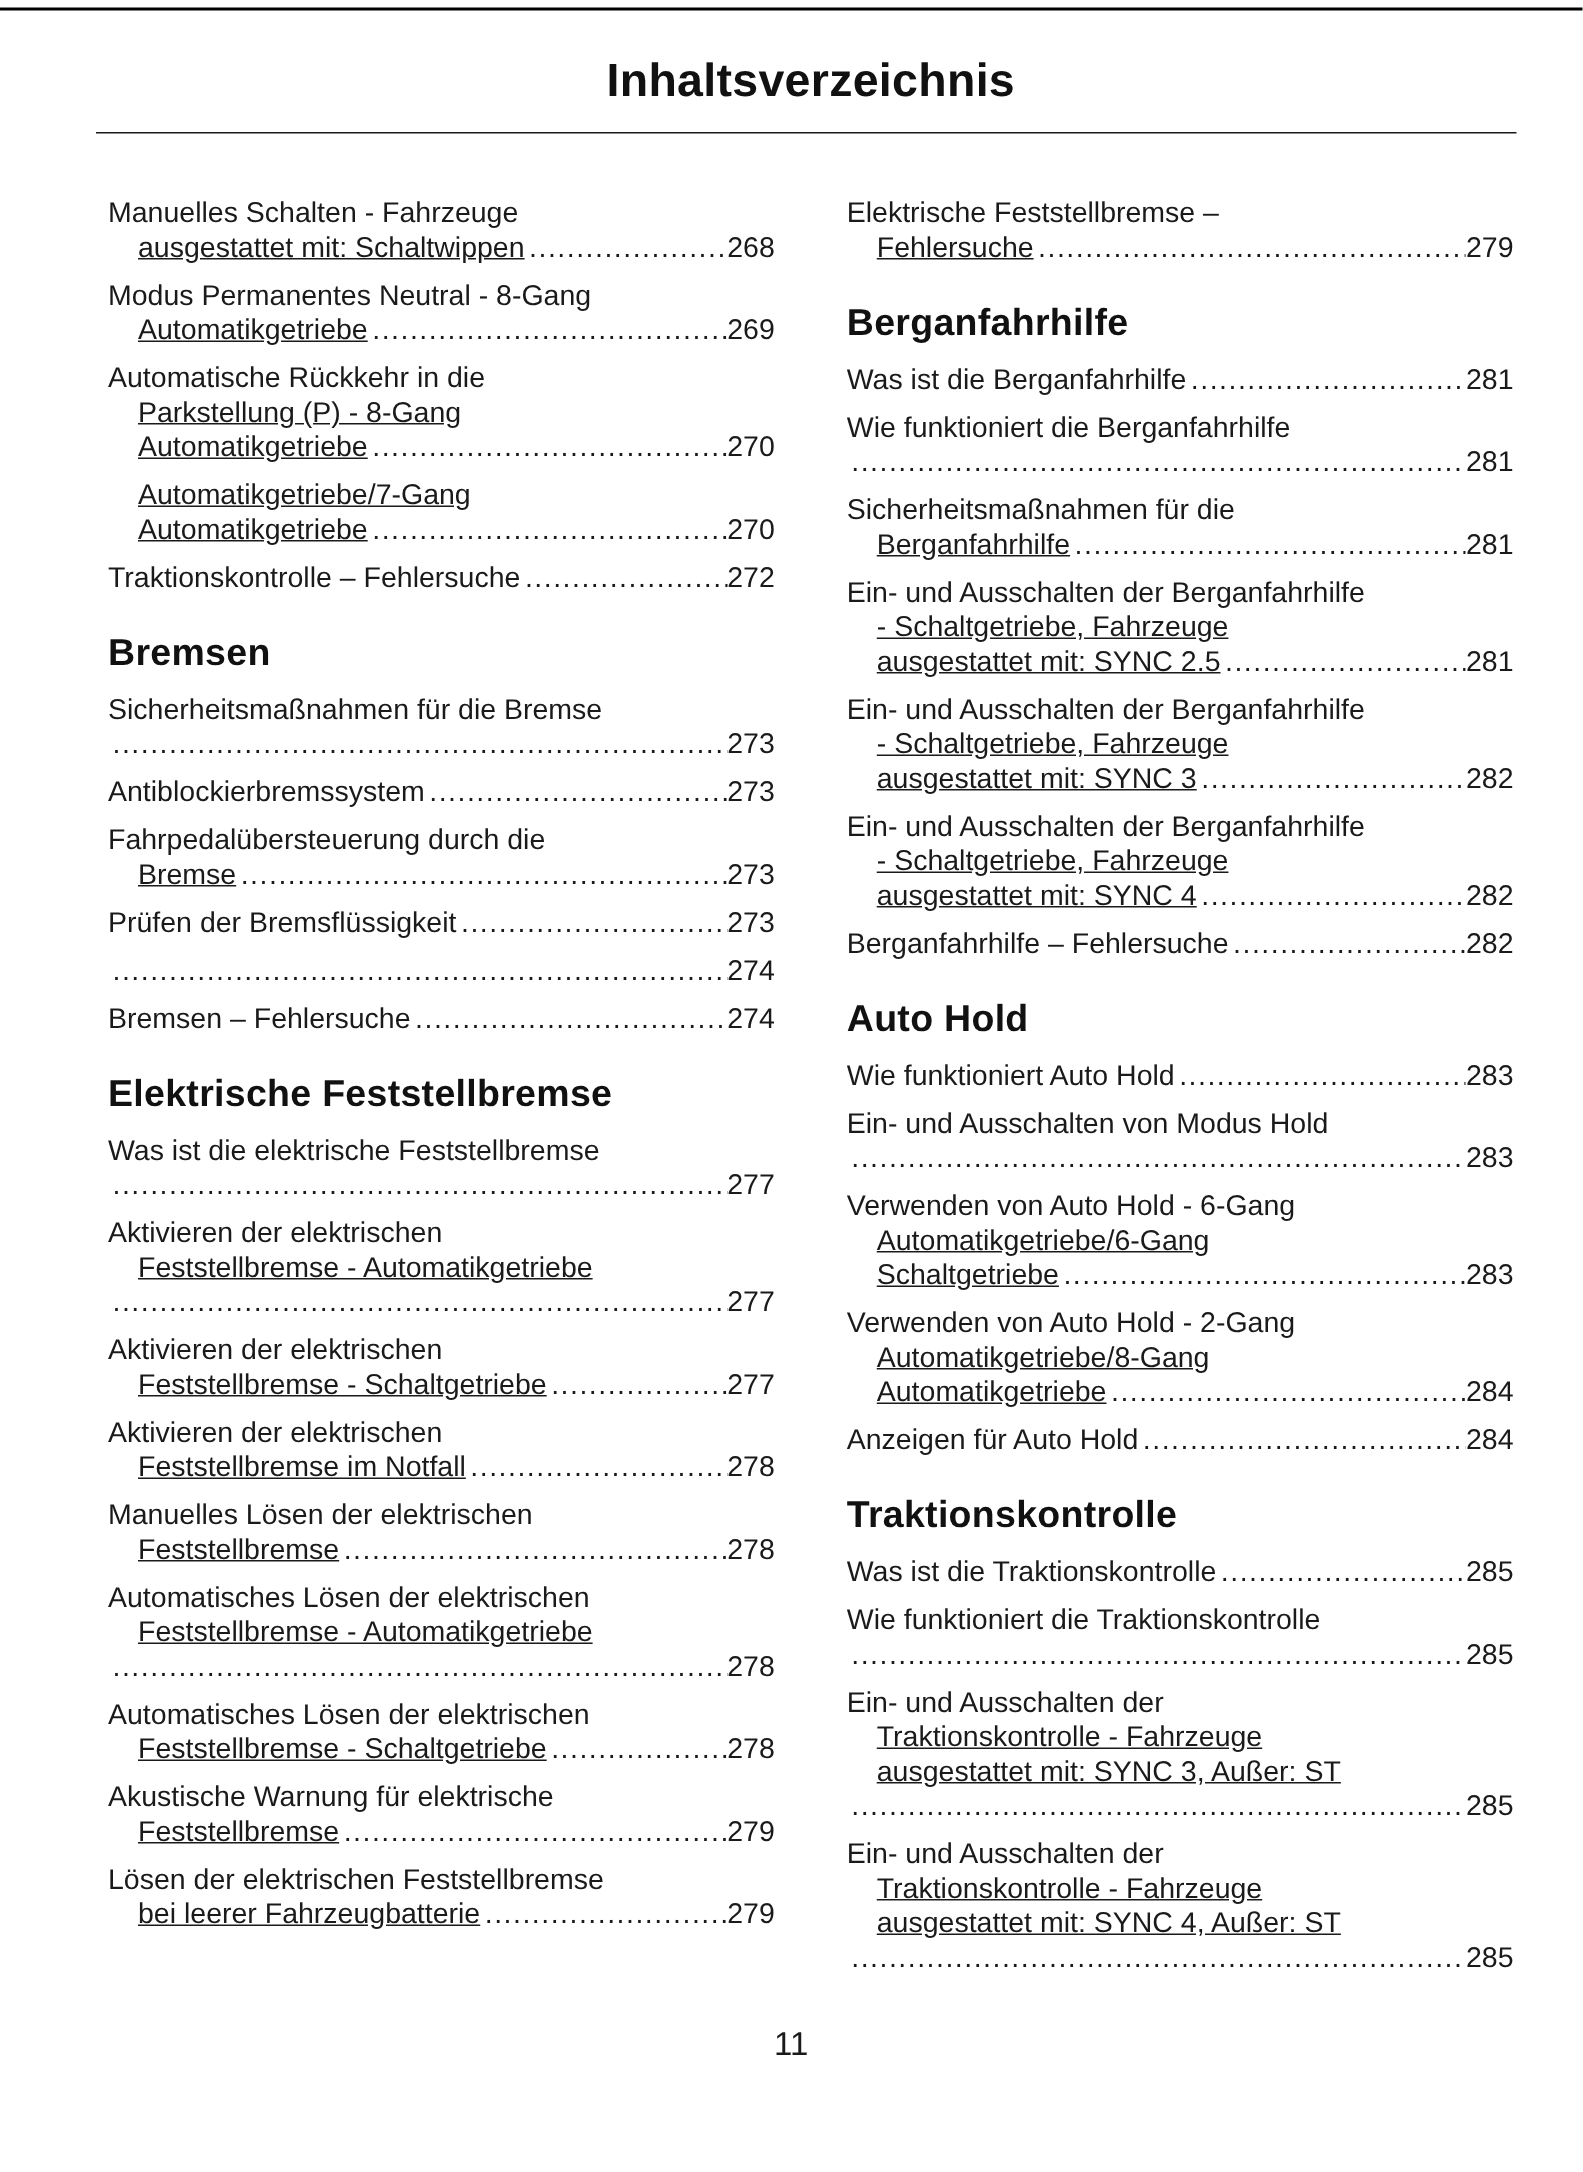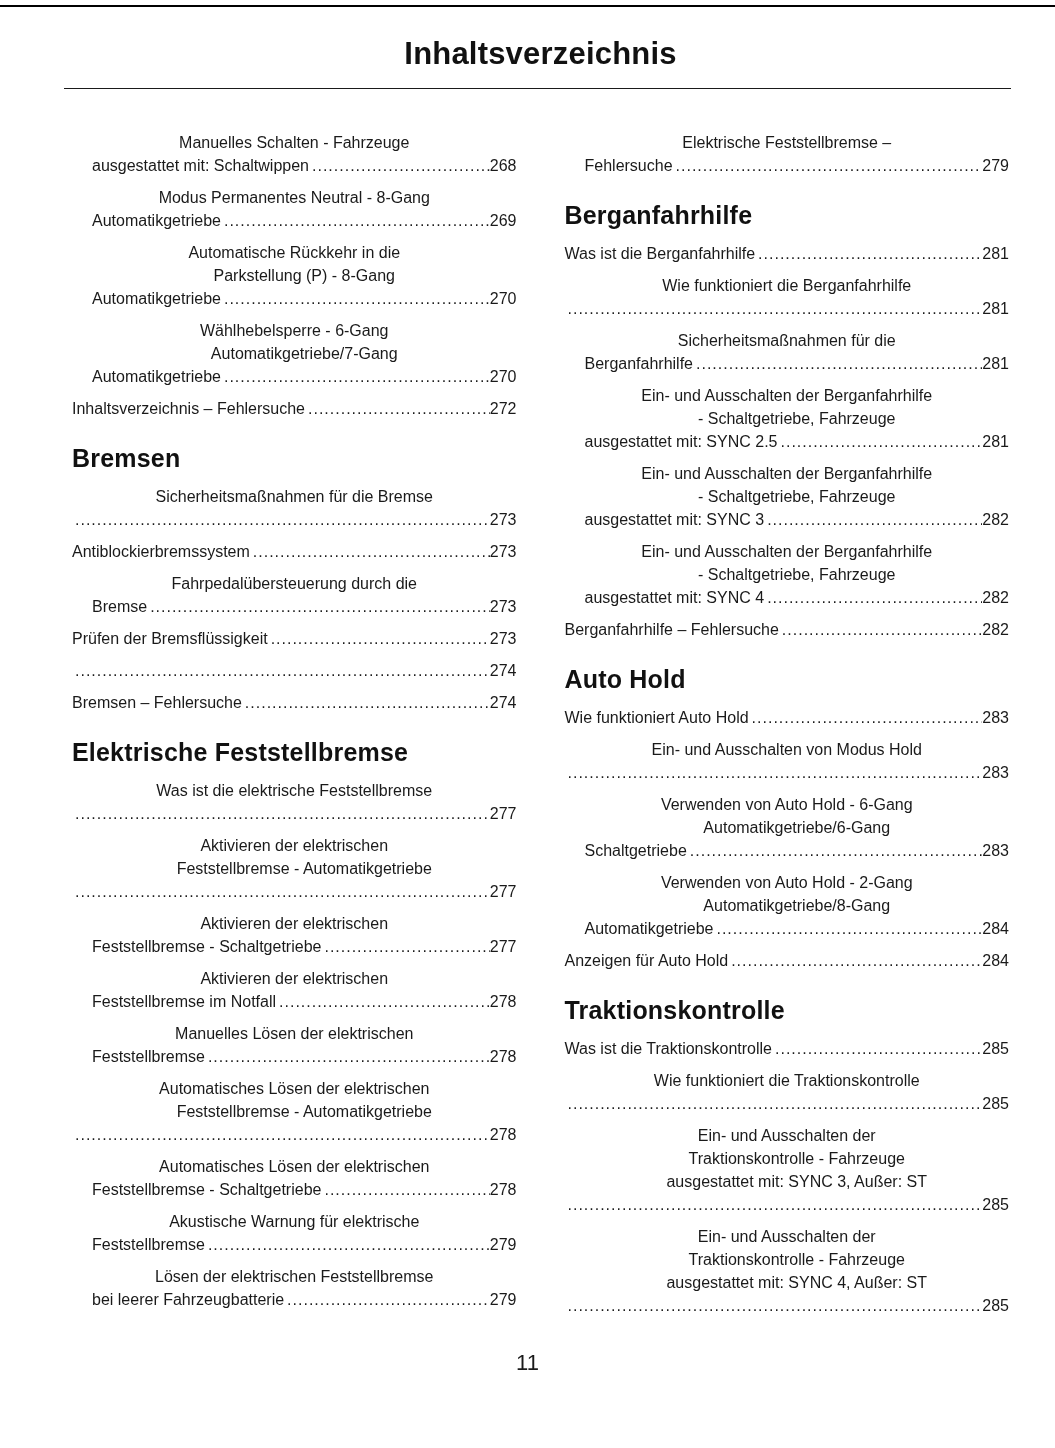--- a/index.html
+++ b/index.html
@@ -24,23 +24,23 @@
   .title-rule { margin-top: 16px; height: 1px; background: #1a1a1a; margin-left: -8px; margin-right: -2px; }
   .toc-columns { display: flex; gap: 48px; margin-top: 42px; }
   .toc-column { flex: 1 1 0; min-width: 0; }
   .toc-heading {
     font-size: 25px;
     font-weight: 700;
     color: #111;
     margin: 24px 0 12px 0;
     letter-spacing: 0.2px;
   }
-  .toc-entry { margin-bottom: 9px; font-size: 16px; line-height: 23px; text-align: center; }
+  .toc-entry { margin-bottom: 9px; font-size: 19px; line-height: 23px; }
   .tline { }
-  .indent { padding-left: 20px; }
+  .indent { padding-left: 20px; text-decoration: underline; }
   .toc-line { display: flex; align-items: baseline; }
   .toc-line .text { flex: 0 0 auto; }
   .leader {
     flex: 1 1 auto;
     min-width: 0;
     overflow: hidden;
     white-space: nowrap;
     letter-spacing: 1px;
     padding: 0 2px 0 3px;
   }
@@ -87,31 +87,30 @@
         <div class="toc-entry">
           <div class="tline">Automatische Rückkehr in die</div>
           <div class="tline indent">Parkstellung (P) - 8-Gang</div>
           <div class="toc-line">
             <span class="text indent">Automatikgetriebe</span>
             <span class="leader">........................................................................................................................</span>
             <span class="page-num">270</span>
           </div>
         </div>
         <div class="toc-entry">
-          <div class="tline">Wählhebelsperre - 6-Gang</div>
           <div class="tline indent">Automatikgetriebe/7-Gang</div>
           <div class="toc-line">
             <span class="text indent">Automatikgetriebe</span>
             <span class="leader">........................................................................................................................</span>
             <span class="page-num">270</span>
           </div>
         </div>
         <div class="toc-entry">
           <div class="toc-line">
-            <span class="text">Inhaltsverzeichnis – Fehlersuche</span>
+            <span class="text">Traktionskontrolle – Fehlersuche</span>
             <span class="leader">........................................................................................................................</span>
             <span class="page-num">272</span>
           </div>
         </div>
         <div class="toc-heading">Bremsen</div>
         <div class="toc-entry">
           <div class="tline">Sicherheitsmaßnahmen für die Bremse</div>
           <div class="toc-line">
             <span class="leader">........................................................................................................................</span>
             <span class="page-num">273</span>

